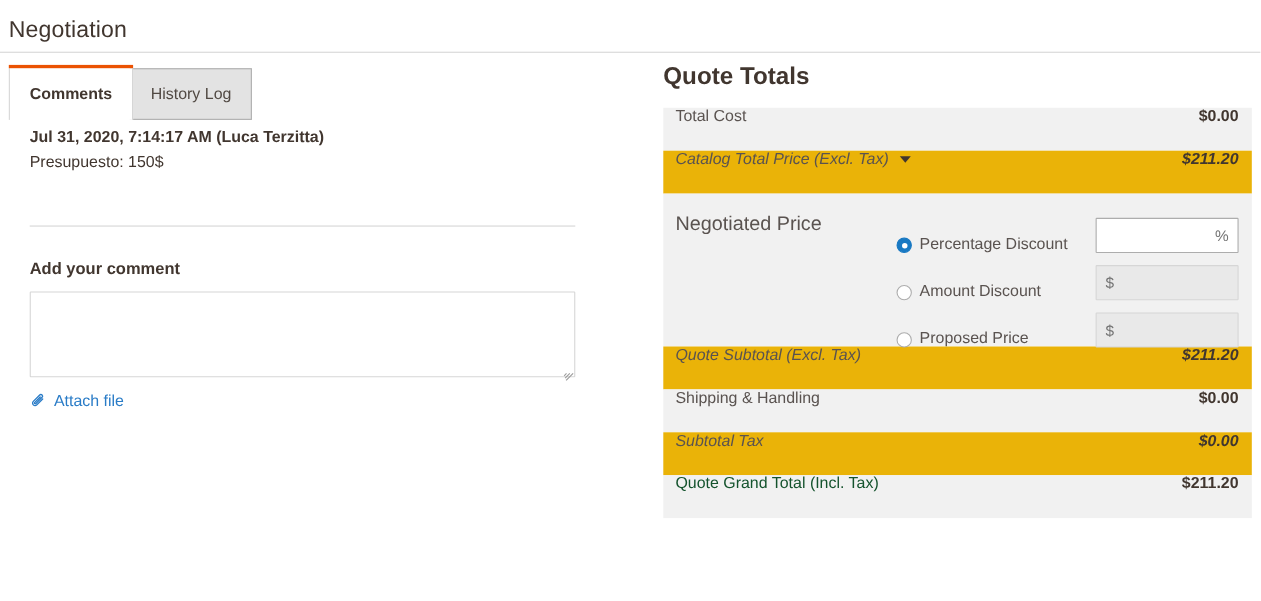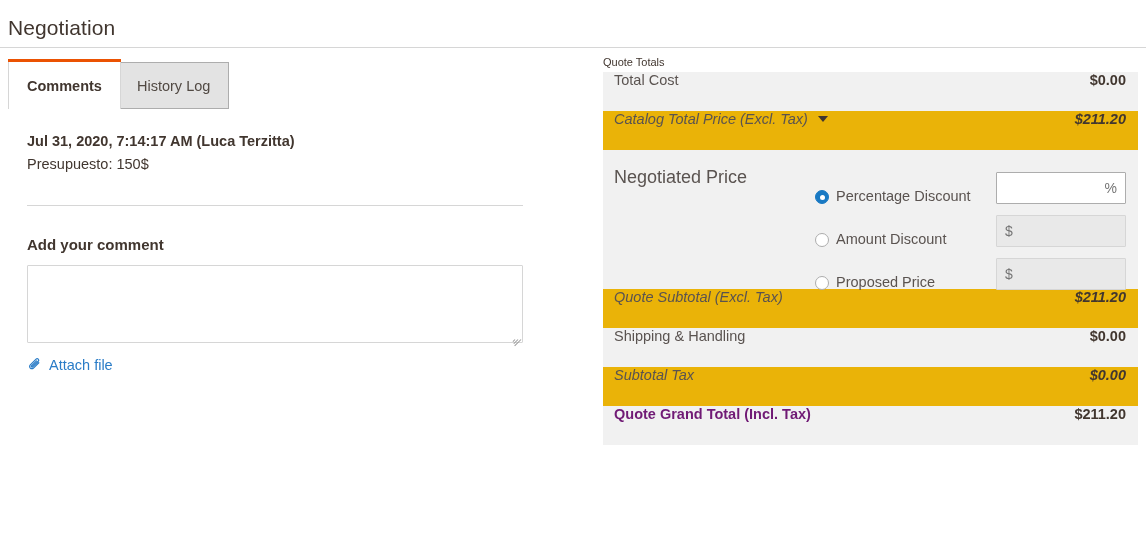--- a/index.html
+++ b/index.html
@@ -66,21 +66,21 @@
   .tab-inactive {
     left: 118px;
     background: #e3e3e3;
     border: 1px solid #adadad;
     color: #514943;
     font-weight: 400;
   }
 
   .comment-block {
     position: absolute;
-    left: 27px; top: 75px;
+    left: 27px; top: 59px;
     width: 500px;
   }
   .comment-meta {
     font-size: 14.5px;
     font-weight: 700;
     color: #41362f;
     line-height: 1.45;
   }
   .comment-body {
     font-size: 14.5px;
@@ -147,43 +147,43 @@
     font-size: 14.5px;
     cursor: pointer;
     text-decoration: none;
   }
   .attach-link svg { display: block; }
 
   
   .right-col { position: absolute; left: 603px; top: 56px; width: 535px; }
 
   .totals-heading {
-    font-size: 11px;
-    font-weight: 400;
-    color: #41362f;
-    margin: 0 0 4px 0;
+    font-size: 22px;
+    font-weight: 700;
+    color: #41362f;
+    margin: 0 0 16px 0;
   }
 
   .totals-table { width: 535px; }
 
   .trow {
     display: flex;
     align-items: flex-start;
     justify-content: space-between;
     height: 39px;
     padding: 0 12px 0 11px;
     font-size: 14.5px;
   }
   .trow.shade { background: #f1f1f1; }
   .trow.plain { background: #eab308; font-style: italic; }
   .tlabel { color: #5a5350; font-weight: 400; display:flex; align-items:center; gap:8px; }
   .tvalue { color: #41362f; font-weight: 700; }
 
   .trow.grand { height: 39px; }
-  .trow.grand .tlabel { color: #701a75; font-weight: 700; }
+  .trow.grand .tlabel { color: #14532d; font-weight: 400; }
   .trow.grand .tvalue { color: #41362f; font-weight: 700; }
 
   .caret {
     width: 0; height: 0;
     border-left: 5px solid transparent;
     border-right: 5px solid transparent;
     border-top: 6px solid #41362f;
     display: inline-block;
     margin-left: 2px;
     cursor: pointer;

